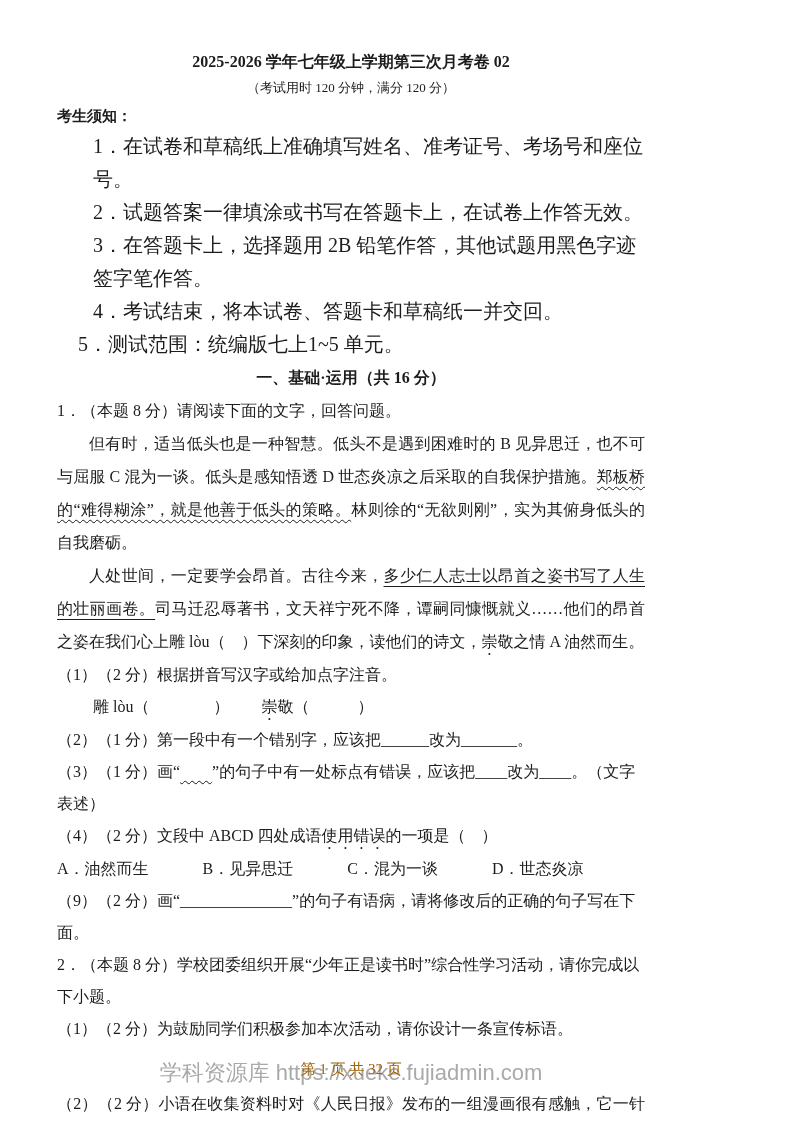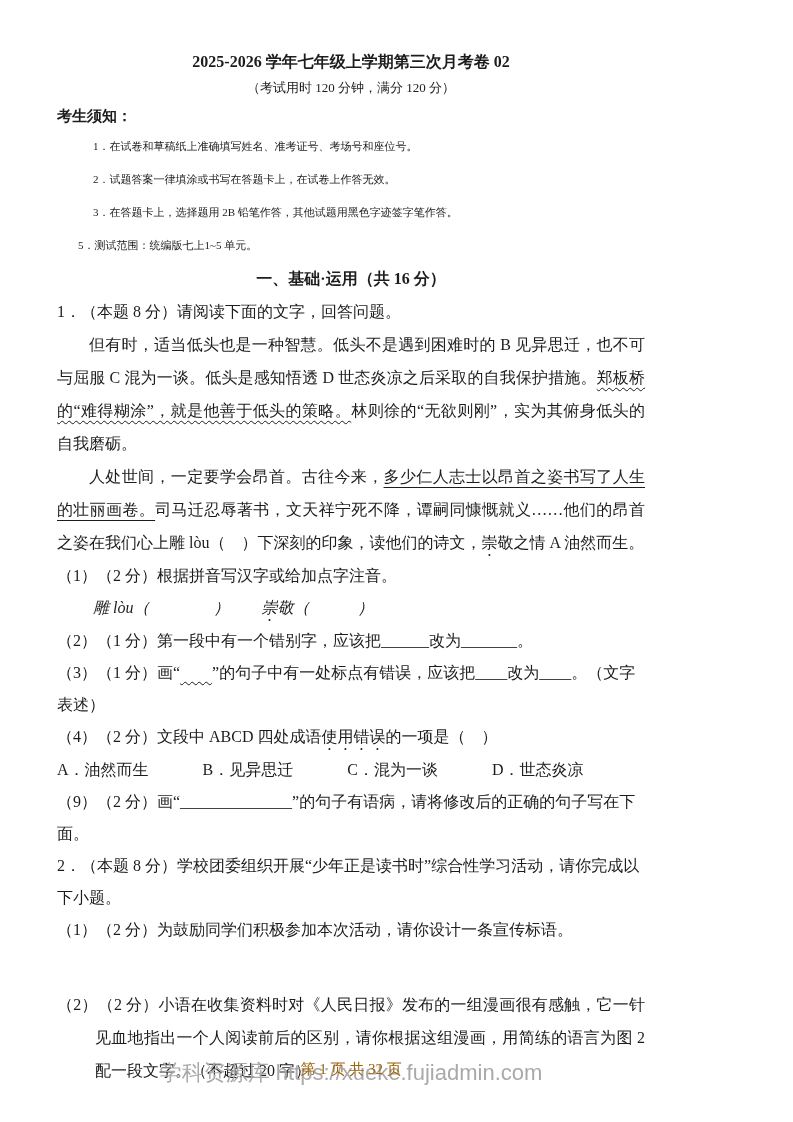--- a/index.html
+++ b/index.html
@@ -10,21 +10,21 @@
     padding:50px 57px 0 57px;
     background:#ffffff;
     font-family:"Liberation Serif","DejaVu Serif",serif;
     color:#1c1c1c;
     overflow:hidden;
   }
   .doc-title{font-size:16px;line-height:24px;font-weight:bold;text-align:center;}
   .doc-subject{font-size:17px;line-height:30px;font-weight:bold;text-align:center;margin-top:4px;}
   .doc-info{font-size:13px;line-height:28px;text-align:center;}
   .notice-heading{font-size:15px;line-height:28px;font-weight:bold;}
-  .notice-item{font-size:11px;line-height:33px;padding-left:36px;}
+  .notice-item{font-size:20px;line-height:33px;padding-left:36px;}
   .notice-item.less-indent{padding-left:21px;}
   .section-heading{font-size:16px;line-height:34px;font-weight:bold;text-align:center;}
   .q-line{font-size:16px;line-height:32px;}
   .passage p{
     margin:0;font-size:16px;line-height:33px;
     text-align:justify;text-indent:2em;
   }
   .u-straight{
     text-decoration-line:underline;
     text-decoration-style:solid;
@@ -46,21 +46,21 @@
     text-emphasis-position:under right;
   }
   .blank-wavy{
     display:inline-block;
     min-width:32px;
     text-decoration-line:underline;
     text-decoration-style:wavy;
     text-decoration-thickness:1px;
     text-underline-offset:3px;
   }
-  .pinyin-line{padding-left:36px;font-style:italic;}
+  .pinyin-line{padding-left:36px;}
   .options-row{display:flex;}
   .options-row span{margin-right:54px;}
   .hang-indent{
     padding-left:38px;text-indent:-38px;
     font-size:16px;line-height:33px;text-align:justify;
   }
   .answer-space{height:42px;}
   .footer{
     position:absolute;left:0;right:0;top:1056px;height:32px;
   }
@@ -81,20 +81,21 @@
 
 <div class="page">
 
   <div class="doc-title">2025-2026 学年七年级上学期第三次月考卷 02</div>
   <div class="doc-info">（考试用时 120 分钟，满分 120 分）</div>
 
   <div class="notice-heading">考生须知：</div>
   <div class="notice-item">1．在试卷和草稿纸上准确填写姓名、准考证号、考场号和座位号。</div>
   <div class="notice-item">2．试题答案一律填涂或书写在答题卡上，在试卷上作答无效。</div>
   <div class="notice-item">3．在答题卡上，选择题用 2B 铅笔作答，其他试题用黑色字迹签字笔作答。</div>
+  <div class="notice-item">4．考试结束，将本试卷、答题卡和草稿纸一并交回。</div>
   <div class="notice-item less-indent">5．测试范围：统编版七上1~5 单元。</div>
 
   <div class="section-heading">一、基础·运用（共 16 分）</div>
 
   <div class="q-line">1．（本题 8 分）请阅读下面的文字，回答问题。</div>
 
   <div class="passage">
     <p><span>但有时，适当低头也是一种智慧。低头不是遇到困难时的 B 见异思迁，也不可与屈服 C 混为一谈。低头是感知悟透 D 世态炎凉之后采取的自我保护措施。</span><span class="u-wavy">郑板桥的“难得糊涂”，就是他善于低头的策略。</span><span>林则徐的“无欲则刚”，实为其俯身低头的自我磨砺。</span></p>
     <p><span>人处世间，一定要学会昂首。古往今来，</span><span class="u-straight">多少仁人志士以昂首之姿书写了人生的壮丽画卷。</span><span>司马迁忍辱著书，文天祥宁死不降，谭嗣同慷慨就义……他们的昂首之姿在我们心上雕 lòu（　）下深刻的印象，读他们的诗文，</span><span class="em-dot">崇</span><span>敬之情 A 油然而生。</span></p>
   </div>

